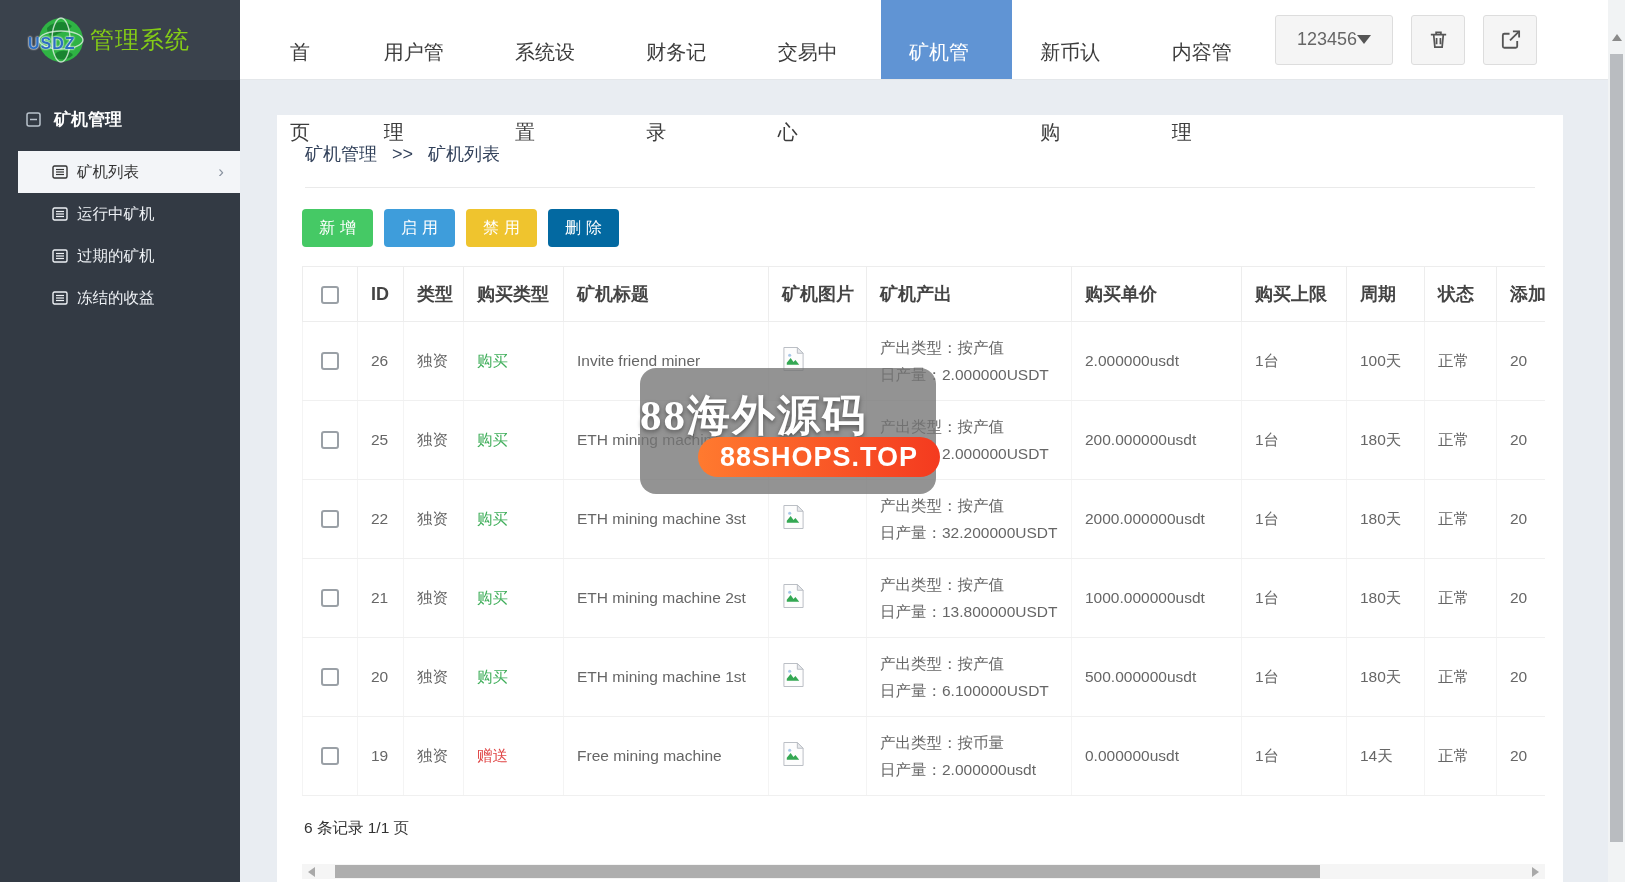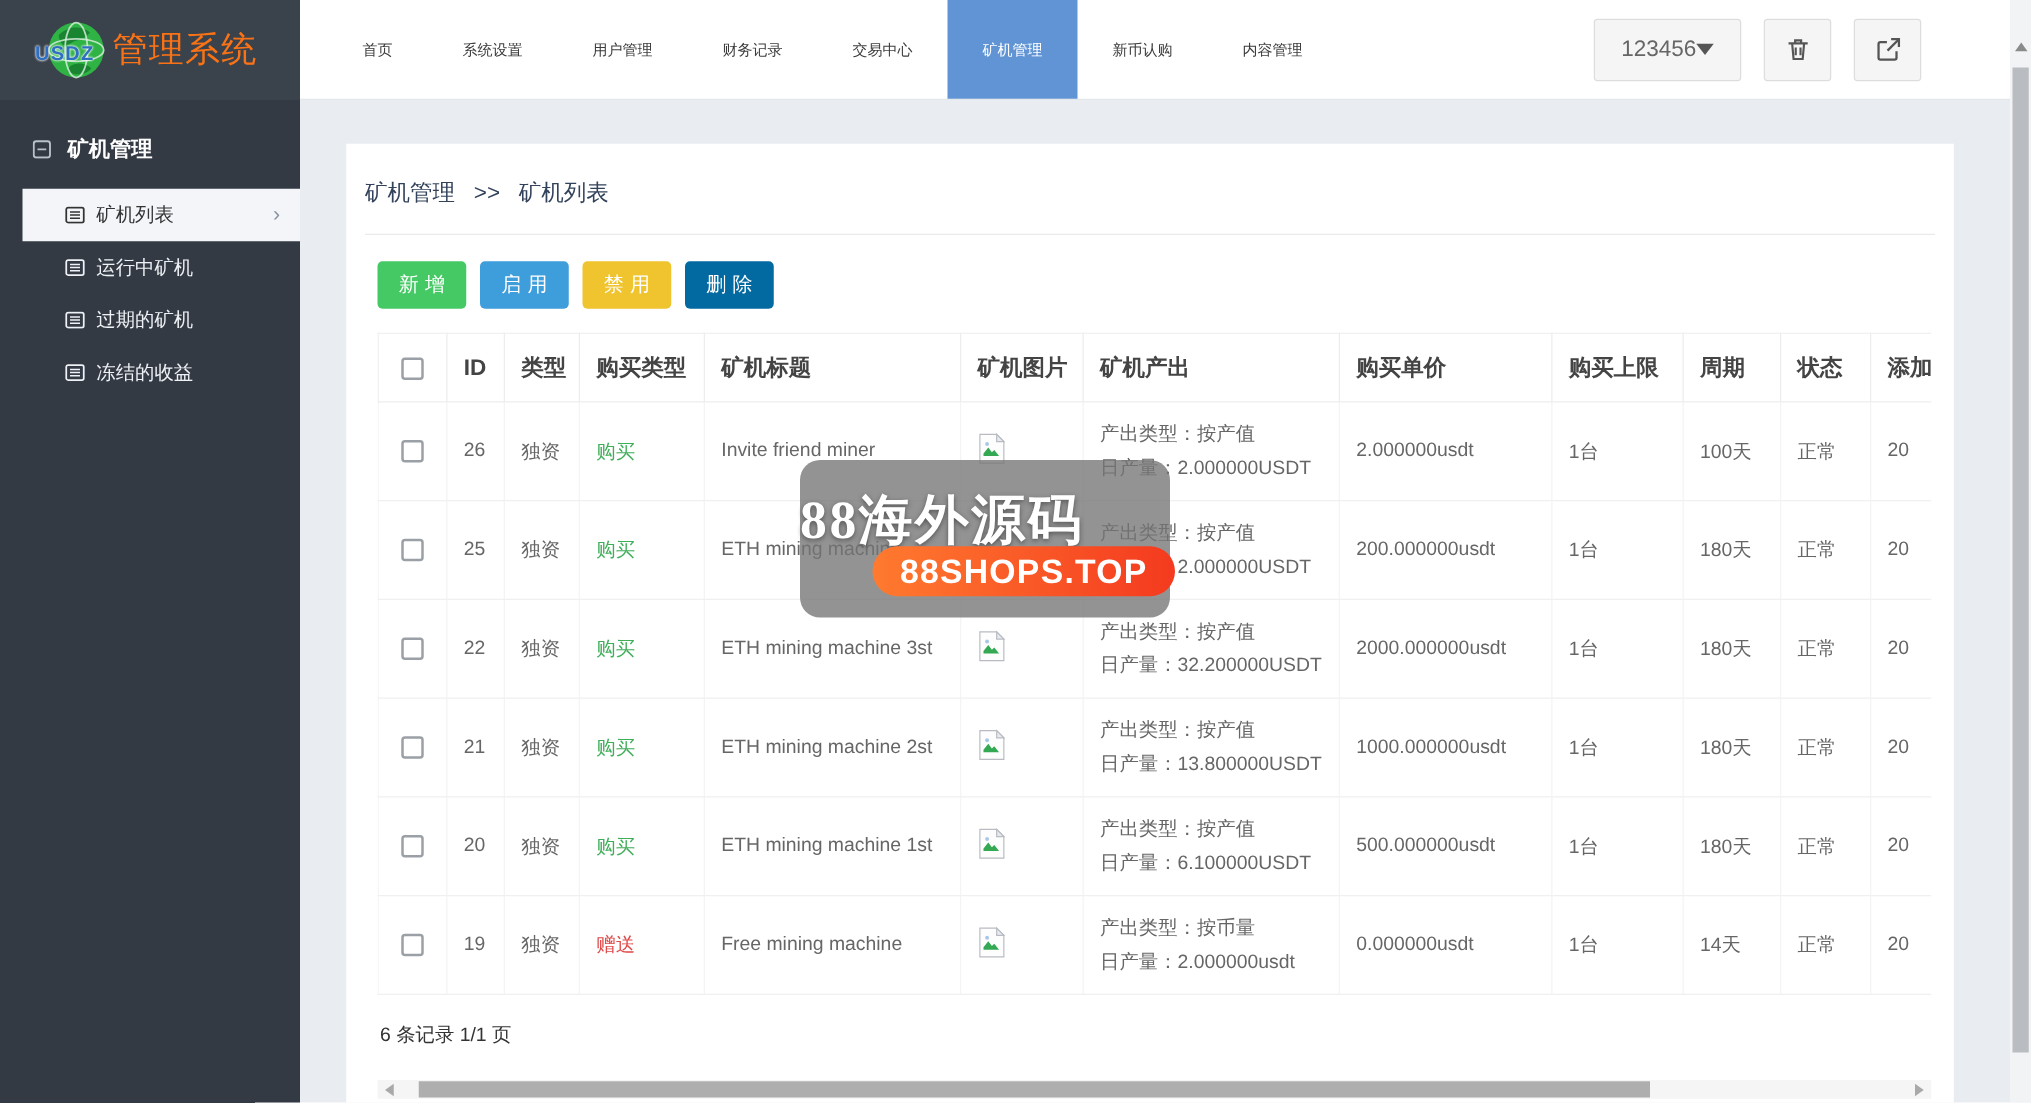--- a/index.html
+++ b/index.html
@@ -13,23 +13,23 @@
   }
   
   .topbar { position:absolute; top:0; left:0; width:1625px; height:80px; background:#fff;
             border-bottom:1px solid #e4e7ea; display:flex; z-index:6; }
   .logo-block { width:240px; height:80px; background:#3a424c; display:flex; align-items:center;
                 padding-left:36px; flex:none; }
   .globe-wrap { position:relative; width:50px; height:50px; flex:none; }
   .usdz-text { position:absolute; left:-8px; bottom:12px; color:#2e6fc2; font-weight:800;
                font-size:16px; letter-spacing:1px;
                text-shadow:0 0 2px #fff, 0 0 2px #fff; }
-  .app-name { color:#f97316; font-size:28px; margin-left:4px; letter-spacing:1px; }
+  .app-name { color:#84cc16; font-size:24px; margin-left:4px; letter-spacing:1px; }
   .nav { display:flex; align-items:stretch; margin-left:22px; }
-  .nav-item { padding:0 28px; line-height:80px; font-size:12px; color:#3c3c3c; cursor:pointer; }
+  .nav-item { padding:12px 28px; line-height:80px; font-size:20px; color:#3c3c3c; cursor:pointer; }
   .nav-item.active { background:#6094d4; color:#fff; }
   .top-controls { margin-left:auto; display:flex; align-items:center; gap:18px; padding-right:88px; }
   .ctrl-btn { height:50px; background:#f5f5f5; border:1px solid #ddd; border-radius:3px;
               display:flex; align-items:center; justify-content:center; color:#555; cursor:pointer; }
   .dropdown-btn { width:118px; font-size:18px; color:#666; }
   .caret-down { width:0; height:0; border-left:7px solid transparent; border-right:7px solid transparent;
                 border-top:9px solid #555; display:inline-block; }
   .icon-btn { width:54px; }
 
   
@@ -37,21 +37,21 @@
   .side-group { display:flex; align-items:center; gap:13px; padding:28px 0 20px 26px;
                 color:#fff; font-size:17px; font-weight:bold; }
   .side-item { height:42px; display:flex; align-items:center; gap:9px; padding-left:52px;
                color:#eef1f5; font-size:15.5px; cursor:pointer; position:relative; }
   .side-item.active { background:#f3f5f8; color:#333; margin-left:18px; padding-left:34px; }
   .side-item .chev { position:absolute; right:16px; color:#8a93a0; font-size:17px; }
   .list-icon { flex:none; }
 
   
   .card { position:absolute; top:115px; left:277px; width:1286px; height:767px; background:#fff; z-index:1; }
-  .bc-wrap { margin:0 15px; padding:27px 0 21px 0; border-bottom:1px solid #eaeaea;
+  .bc-wrap { margin:0 28px; padding:27px 0 21px 0; border-bottom:1px solid #eaeaea;
              font-size:18px; color:#33425b; }
   .bc-wrap span { margin-right:10px; }
   .toolbar { margin:21px 25px 19px 25px; display:flex; gap:11px; }
   .btn { height:38px; padding:0 12px 0 17px; border:none; border-radius:4px; color:#fff;
          font-size:16px; letter-spacing:5px; cursor:pointer; font-family:inherit; }
   .btn-add { background:#45c965; }
   .btn-enable { background:#3e9ddb; }
   .btn-disable { background:#efc42e; }
   .btn-delete { background:#0369a1; }
 
@@ -110,22 +110,22 @@
         <ellipse cx="25" cy="25" rx="22" ry="9" fill="none" stroke="#dff0e2" stroke-width="1.4" opacity=".8"></ellipse>
         <ellipse cx="25" cy="25" rx="9" ry="22" fill="none" stroke="#dff0e2" stroke-width="1.4" opacity=".8"></ellipse>
       </svg>
       <span class="usdz-text">USDZ</span>
     </div>
     <span class="app-name">管理系统</span>
   </div>
 
   <div class="nav">
     <div class="nav-item">首页</div>
+    <div class="nav-item">用户管理</div>
     <div class="nav-item">系统设置</div>
-    <div class="nav-item">用户管理</div>
     <div class="nav-item">财务记录</div>
     <div class="nav-item">交易中心</div>
     <div class="nav-item active">矿机管理</div>
     <div class="nav-item">新币认购</div>
     <div class="nav-item">内容管理</div>
   </div>
 
   <div class="top-controls">
     <div class="ctrl-btn dropdown-btn">
       <span>123456</span>

